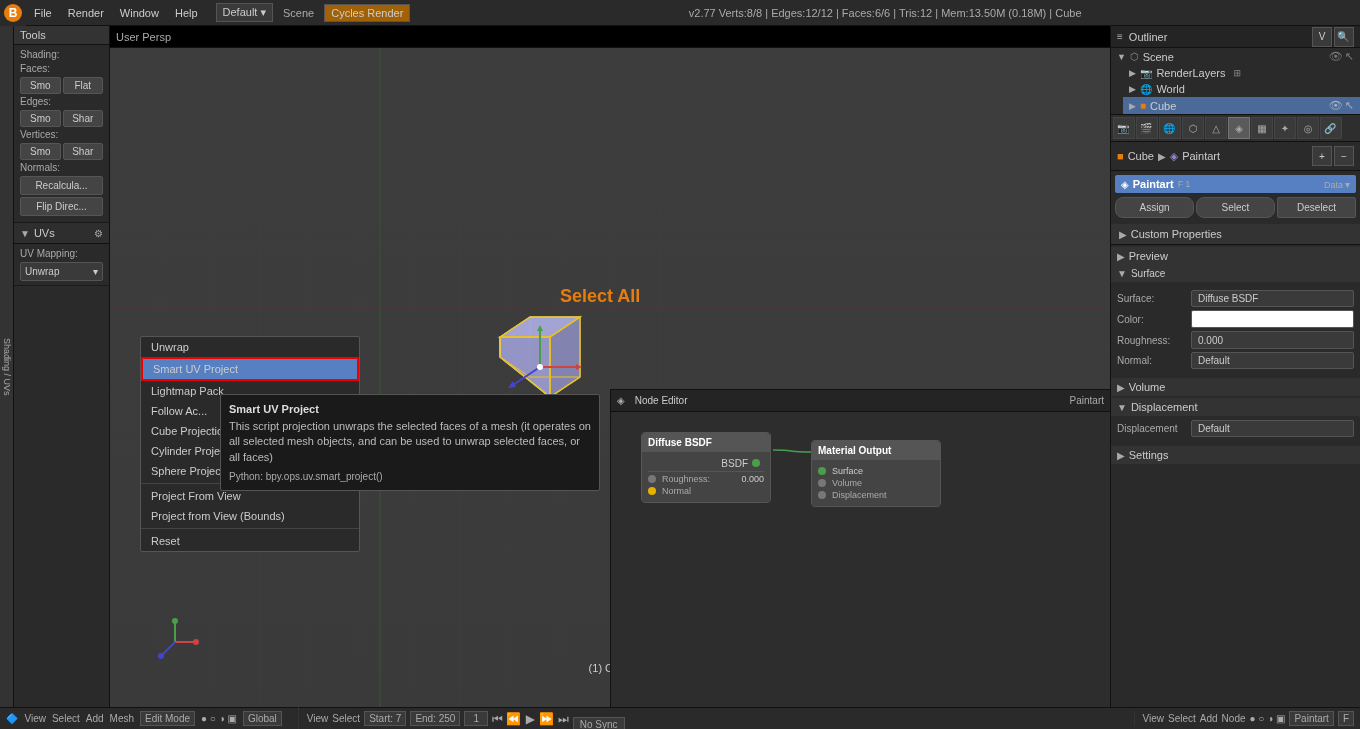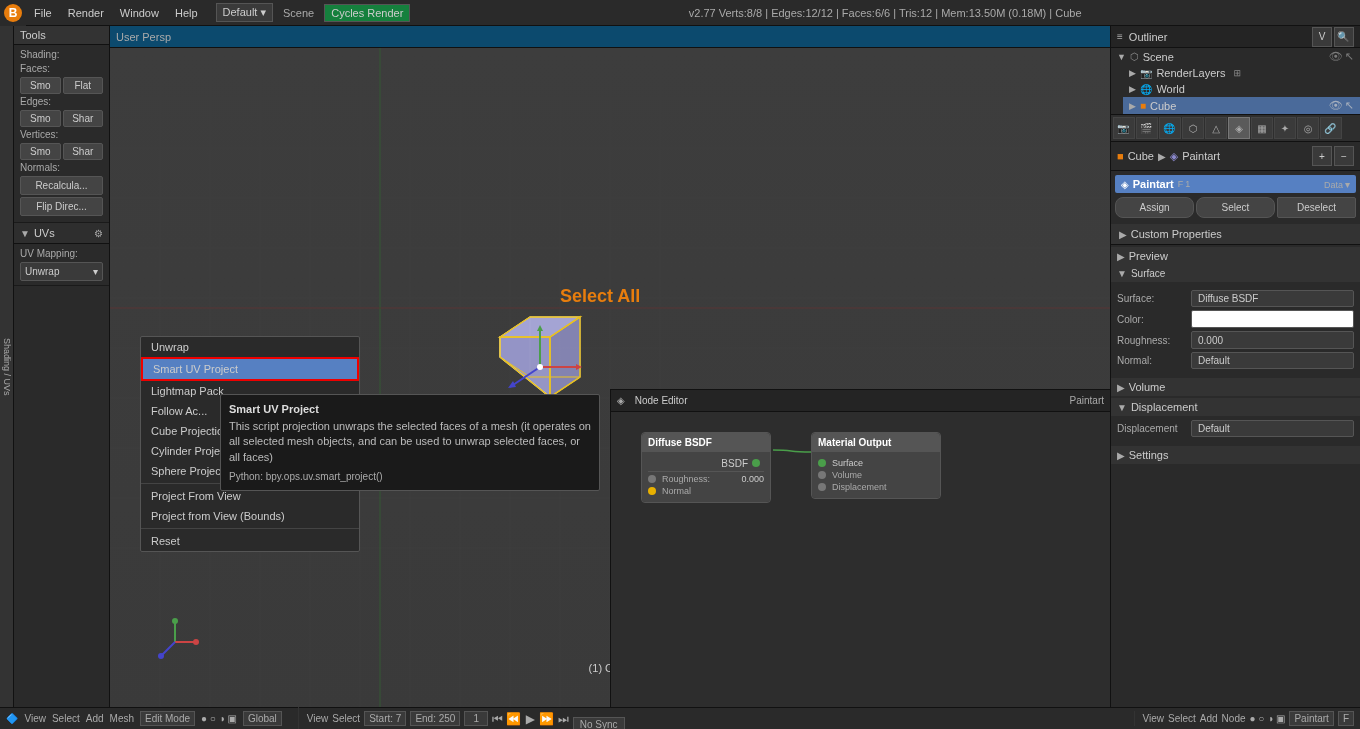--- a/index.html
+++ b/index.html
@@ -146,21 +146,21 @@
 
     
     #center-view {
       flex: 1;
       background: #3a3a3a;
       position: relative;
       overflow: hidden;
     }
     .view-header {
       height: 22px;
-      background: #0c4a6e;
+      background: #000000;
       display: flex;
       align-items: center;
       padding: 0 6px;
       font-size: 11px;
       color: #ccc;
       border-bottom: 1px solid #111;
     }
     .view-label {
       color: #aaa;
       font-size: 11px;
@@ -547,21 +547,21 @@
   <div class="menu-item">Help</div>
   <div style="margin-left:6px; display:flex; align-items:center; gap:2px;">
     <div class="workspace-selector">
       <span>Default</span> ▾
     </div>
   </div>
   <div style="margin-left:6px; display:flex; align-items:center; gap:2px;">
     <span style="color:#aaa; font-size:11px;">Scene</span>
   </div>
   <div style="margin-left:10px; display:flex; align-items:center; gap:2px;">
-    <span style="background:#15803d; border:1px solid #555; padding:2px 6px; font-size:11px;">Cycles Render</span>
+    <span style="background:#a16207; border:1px solid #555; padding:2px 6px; font-size:11px;">Cycles Render</span>
   </div>
   <div class="info-bar">v2.77  Verts:8/8 | Edges:12/12 | Faces:6/6 | Tris:12 | Mem:13.50M (0.18M) | Cube</div>
 </div>
 
 <div id="main">
 
   <div id="left-panel">
     <div style="writing-mode: vertical-rl; position:absolute; left:0; top:0; height:100%; width:14px; background:#333; display:flex; align-items:center; justify-content:center; font-size:9px; color:#aaa; cursor:pointer; z-index:5; border-right:1px solid #111;">
       <span>Shading / UVs</span>
     </div>
@@ -712,21 +712,21 @@
                 <span style="font-size:9px; color:#aaa; margin-left:2px;">Roughness:</span>
                 <span style="font-size:9px; color:#ccc; margin-left:auto;">0.000</span>
               </div>
               <div class="node-row">
                 <div class="node-socket socket-yellow"></div>
                 <span style="font-size:9px; color:#aaa; margin-left:2px;">Normal</span>
               </div>
             </div>
           </div>
 
-          <div class="node-box" style="left:200px; top:20px;">
+          <div class="node-box" style="left:200px; top:28px;">
             <div class="node-header" style="background:#555;">Material Output</div>
             <div class="node-body">
               <div class="node-row">
                 <div class="node-socket socket-green"></div>
                 <span style="font-size:9px; color:#ccc; margin-left:2px;">Surface</span>
               </div>
               <div class="node-row">
                 <div class="node-socket socket-gray"></div>
                 <span style="font-size:9px; color:#aaa; margin-left:2px;">Volume</span>
               </div>

